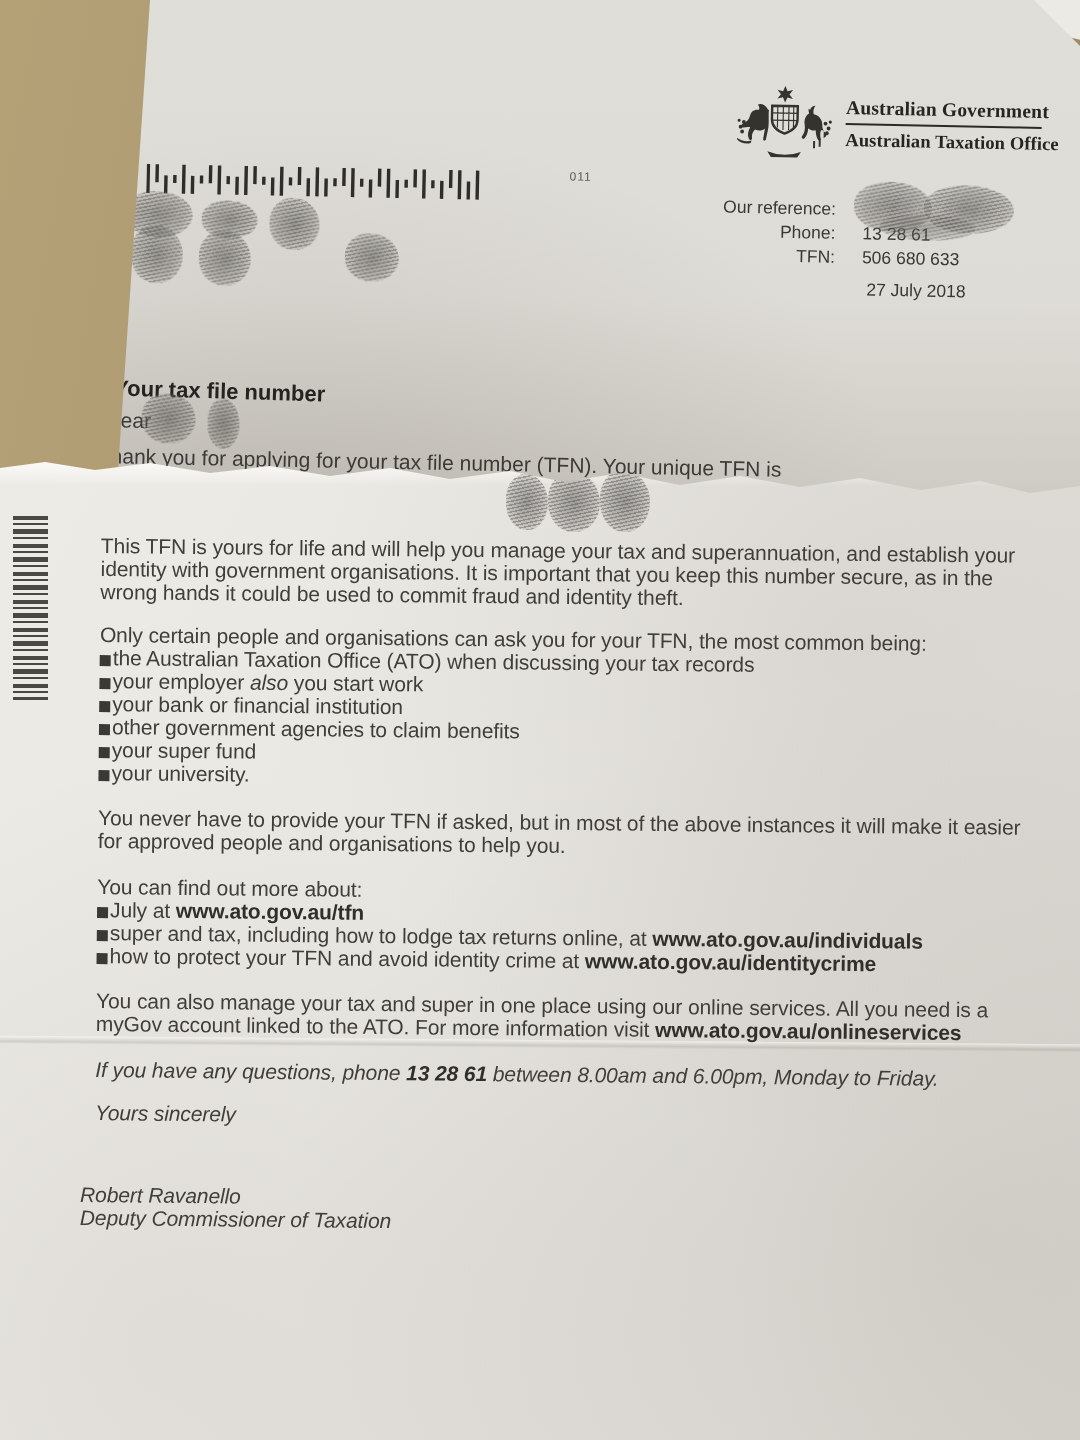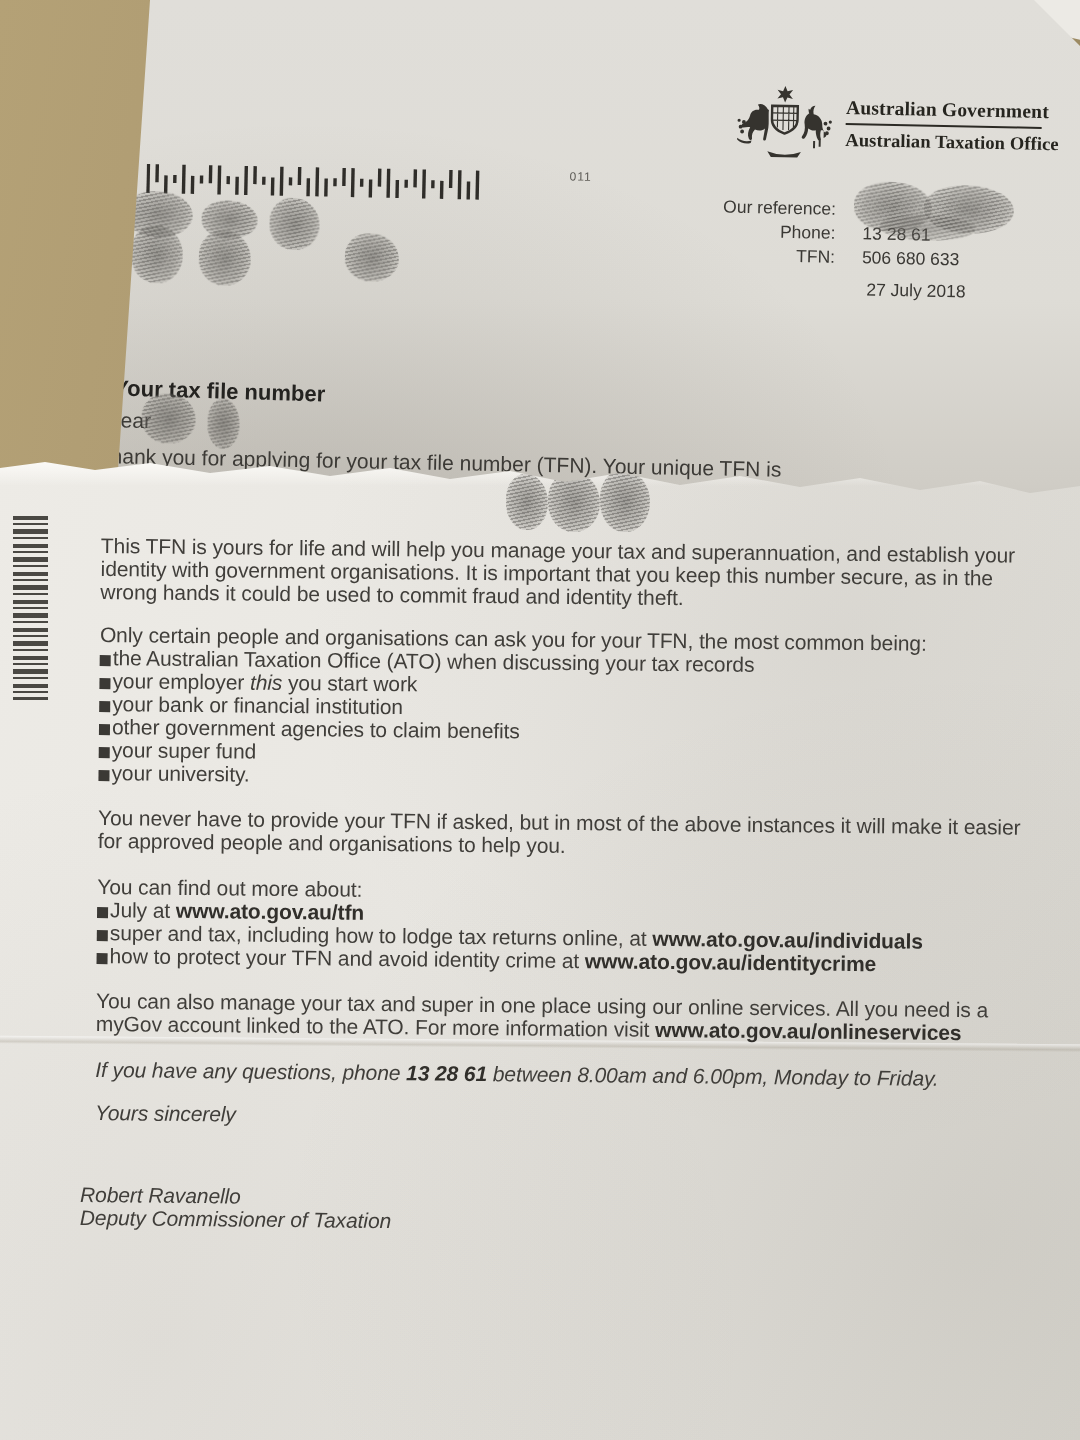--- a/index.html
+++ b/index.html
@@ -218,21 +218,21 @@
 
     <div class="crease"></div>
 
     <div class="flow">
 
       <p>This TFN is yours for life and will help you manage your tax and superannuation, and establish your identity with government organisations. It is important that you keep this number secure, as in the wrong hands it could be used to commit fraud and identity theft.</p>
 
       <p class="mt-20">Only certain people and organisations can ask you for your TFN, the most common being:</p>
 
       <div class="bullet"><span class="sq"></span><span>the Australian Taxation Office (ATO) when discussing your tax records</span></div>
-      <div class="bullet"><span class="sq"></span><span>your employer </span><span class="it">this</span><span> you start work</span></div>
+      <div class="bullet"><span class="sq"></span><span>your employer </span><span class="it">also</span><span> you start work</span></div>
       <div class="bullet"><span class="sq"></span><span>your bank or financial institution</span></div>
       <div class="bullet"><span class="sq"></span><span>other government agencies to claim benefits</span></div>
       <div class="bullet"><span class="sq"></span><span>your super fund</span></div>
       <div class="bullet"><span class="sq"></span><span>your university.</span></div>
 
       <p class="mt-22">You never have to provide your TFN if asked, but in most of the above instances it will make it easier for approved people and organisations to help you.</p>
 
       <p class="mt-23">You can find out more about:</p>
 
       <div class="bullet"><span class="sq"></span><span>July at </span><span class="b">www.ato.gov.au/tfn</span></div>

